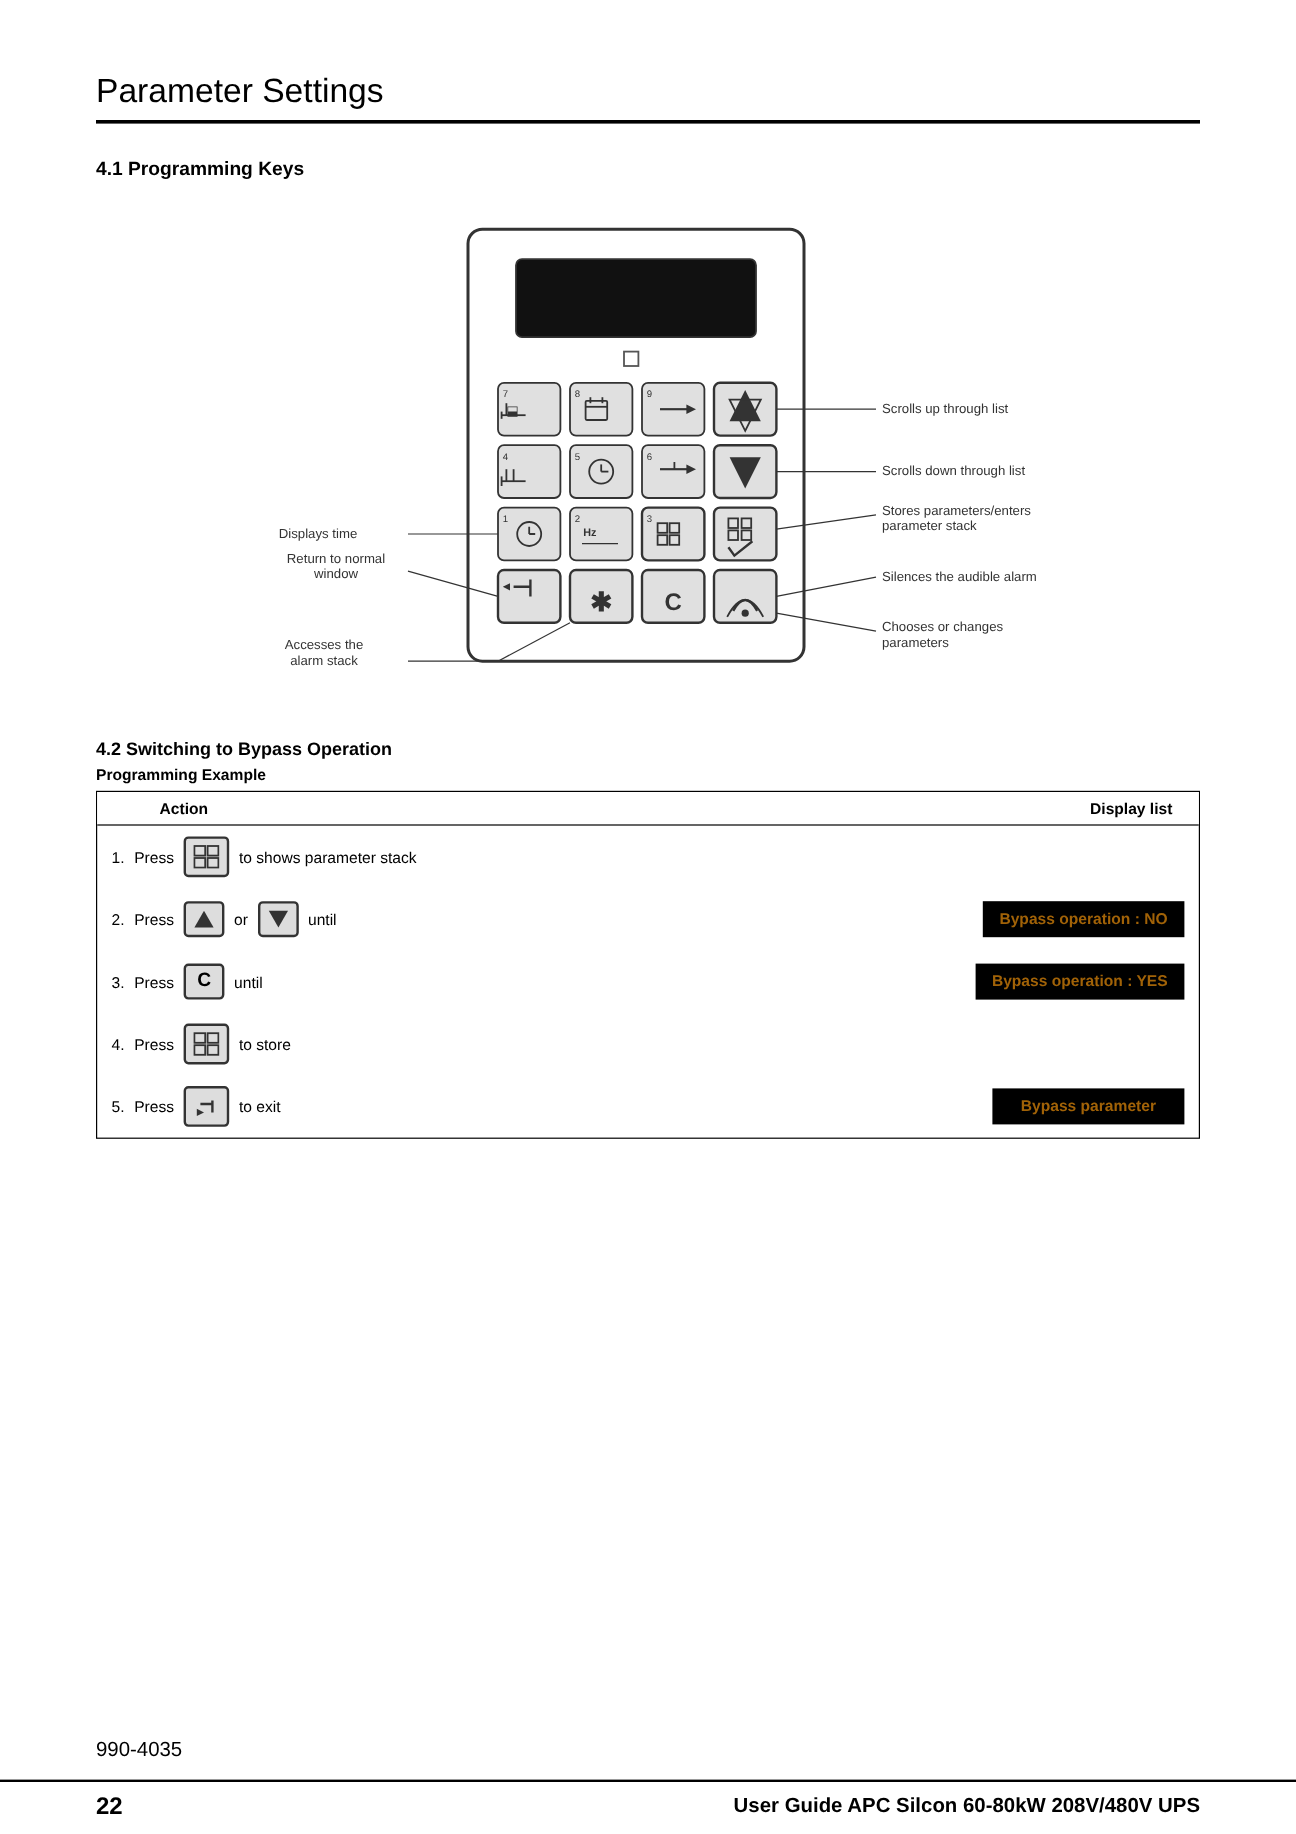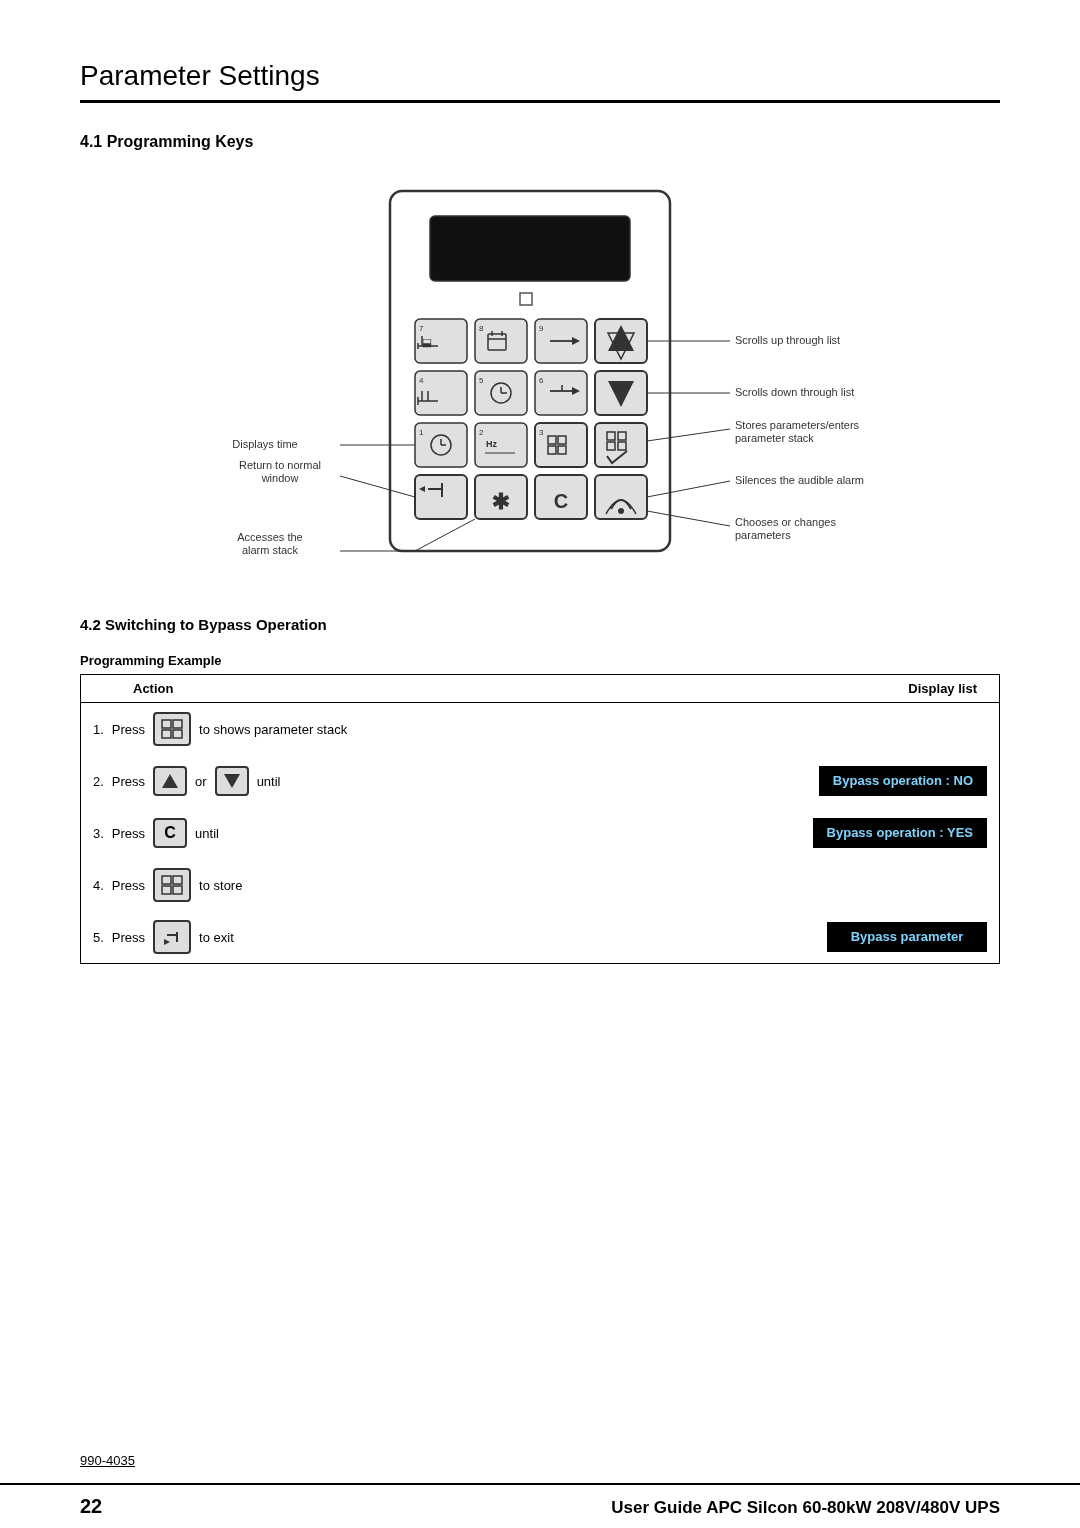--- a/index.html
+++ b/index.html
@@ -32,21 +32,21 @@
     .section-heading {
       font-size: 16px;
       font-weight: bold;
       margin-bottom: 20px;
     }
 
     
     .subsection-heading {
       font-size: 15px;
       font-weight: bold;
-      margin-bottom: 20px;
+      margin-bottom: 5px;
     }
 
     .example-heading {
       font-size: 13px;
       font-weight: bold;
       margin-bottom: 0;
     }
 
     .programming-table {
       border: 1.5px solid #000;
@@ -94,21 +94,21 @@
 
     .table-row-display {
       width: 220px;
       display: flex;
       justify-content: flex-end;
       align-items: center;
     }
 
     .display-badge {
       background: #000;
-      color: #7dd3fc;
+      color: #a16207;
       padding: 6px 14px;
       font-size: 13px;
       font-weight: bold;
       text-align: center;
       min-width: 160px;
       line-height: 1.4;
     }
 
     
     .inline-key {
@@ -127,44 +127,43 @@
     }
 
     
     .page-footer {
       position: absolute;
       bottom: 0;
       left: 0;
       right: 0;
       border-top: 2px solid #000;
       display: flex;
-      align-items: flex-end;
+      align-items: flex-start;
       padding: 10px 80px;
       background: #fff;
     }
 
     .footer-page-number {
       font-size: 20px;
       font-weight: bold;
       width: 60px;
     }
 
     .footer-title {
       flex: 1;
       text-align: right;
       font-size: 17px;
       font-weight: bold;
     }
 
     .doc-number {
-      font-size: 13px;
+      font-size: 17px;
       position: absolute;
       bottom: 60px;
       left: 80px;
-      text-decoration: underline;
     }
 
     
     .device-svg-container {
       display: flex;
       justify-content: center;
       position: relative;
       margin-bottom: 25px;
     }
   </style>

